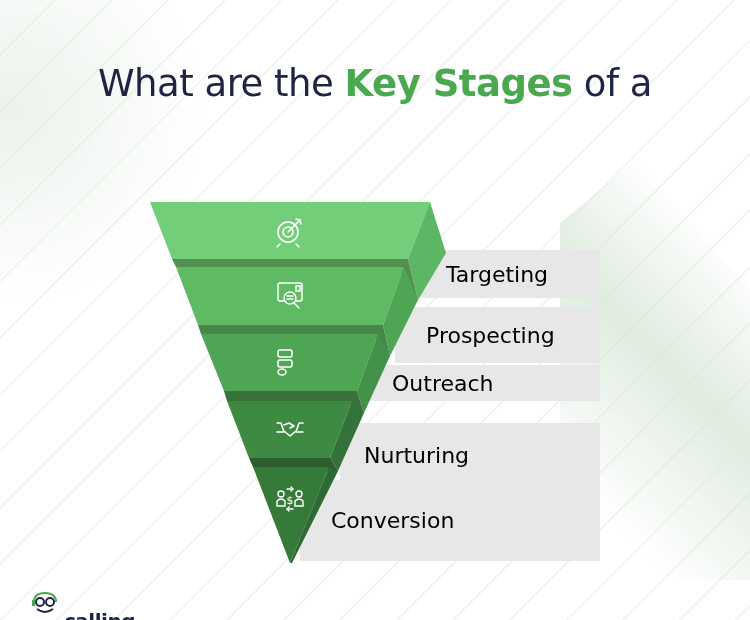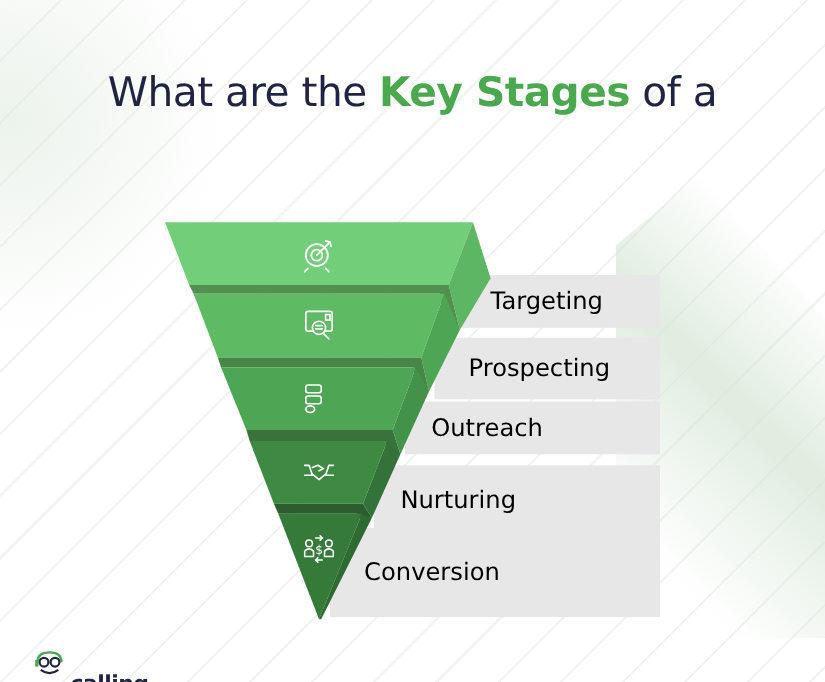--- a/index.html
+++ b/index.html
@@ -49,21 +49,21 @@
 <div class="title">
   <div><span>What are the </span><span class="hl">Key Stages</span><span> of a</span></div>
 </div>
 
 <div class="label-box" style="left:420px; top:250px; width:180px; height:48px; padding-left:26px; box-sizing:border-box;">
   <span>Targeting</span>
 </div>
 <div class="label-box" style="left:395px; top:307px; width:205px; height:56px; padding-left:31px; box-sizing:border-box;">
   <span>Prospecting</span>
 </div>
-<div class="label-box" style="left:368px; top:365px; width:232px; height:48px; padding-left:24px; box-sizing:border-box;">
+<div class="label-box" style="left:368px; top:365px; width:232px; height:36px; padding-left:24px; box-sizing:border-box;">
   <span>Outreach</span>
 </div>
 <div class="label-box" style="left:340px; top:423px; width:260px; height:64px; padding-left:24px; box-sizing:border-box;">
   <span>Nurturing</span>
 </div>
 <div class="label-box" style="left:300px; top:480px; width:300px; height:81px; padding-left:31px; box-sizing:border-box;">
   <span>Conversion</span>
 </div>
 
 <svg class="funnel" width="750" height="620" viewBox="0 0 750 620">

